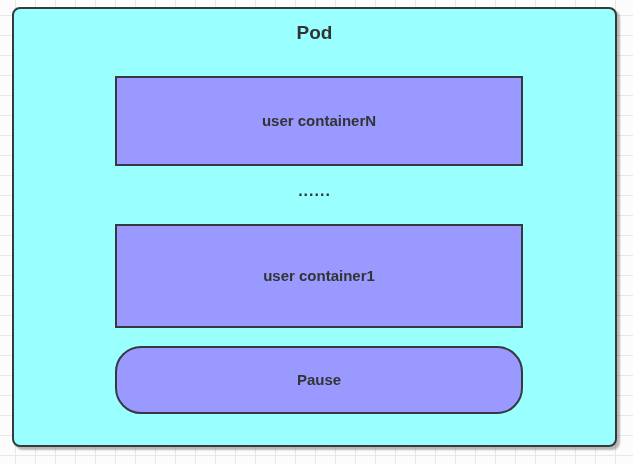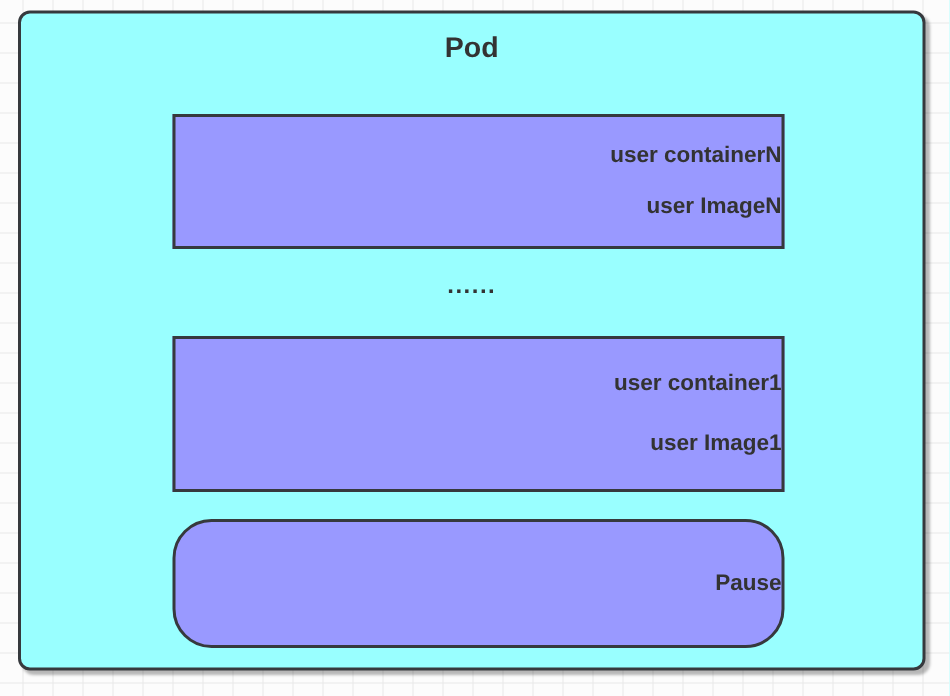--- a/index.html
+++ b/index.html
@@ -50,30 +50,30 @@
   }
   .cbox {
     position: absolute;
     left: 101px;
     width: 408px;
     background: var(--container-fill);
     border: 2px solid var(--stroke);
     display: flex;
     flex-direction: column;
     justify-content: space-evenly;
-    text-align: right;
+    text-align: center;
   }
   .cbox .line {
     font-size: 15px;
     font-weight: bold;
     line-height: 18px;
   }
   .box-n  { top: 67px;  height: 90px; }
   .box-1  { top: 215px; height: 104px; }
-  .box-pause { top: 337px; height: 86px; border-radius: 26px; }
+  .box-pause { top: 337px; height: 68px; border-radius: 26px; }
   .dots {
     position: absolute;
     top: 172px;
     left: 0;
     width: 100%;
     text-align: center;
     font-size: 16px;
     font-weight: bold;
     line-height: 20px;
     letter-spacing: 1px;
@@ -81,27 +81,25 @@
 </style>
 </head>
 <body>
 
 <div class="canvas">
   <div class="pod">
     <div class="pod-title">Pod</div>
 
     <div class="cbox box-n">
       <div class="line">user containerN</div>
-      <div class="line">user ImageN</div>
     </div>
 
     <div class="dots">......</div>
 
     <div class="cbox box-1">
       <div class="line">user container1</div>
-      <div class="line">user Image1</div>
     </div>
 
     <div class="cbox box-pause">
       <div class="line">Pause</div>
     </div>
   </div>
 </div>
 
 </body></html>

